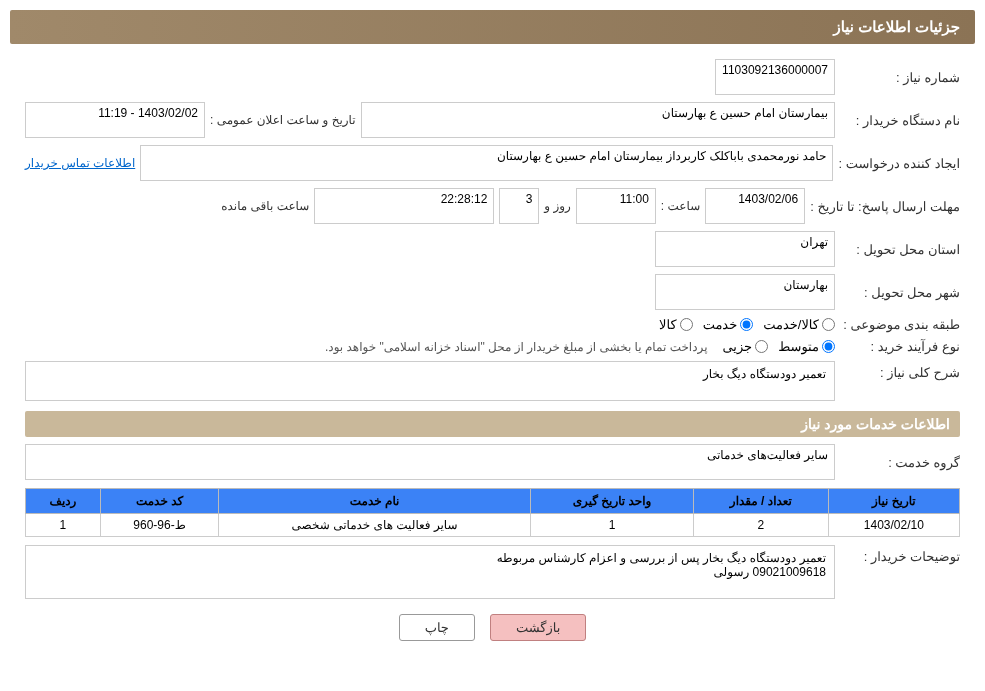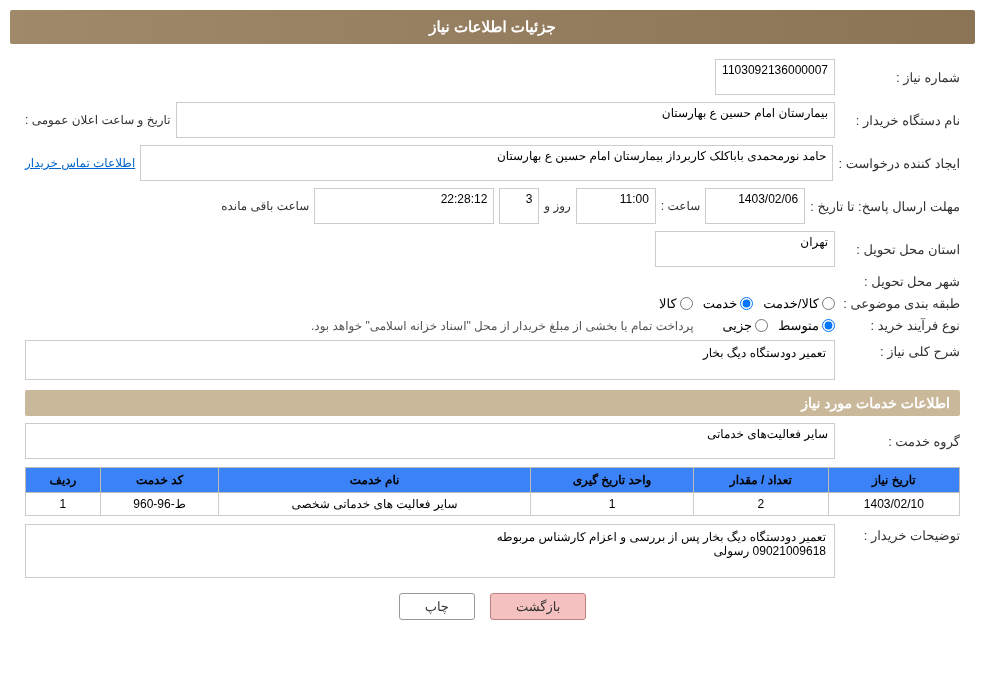--- a/index.html
+++ b/index.html
@@ -12,21 +12,21 @@
     .page-wrapper {
       width: 985px;
       min-height: 691px;
       background: #fff;
       margin: 0 auto;
       padding: 10px;
     }
     .header-bar {
       background: linear-gradient(to left, #8b7355, #a0896a);
       color: #fff;
-      text-align: center;
+      text-align: right;
       padding: 8px 15px;
       font-size: 15px;
       font-weight: bold;
       margin-bottom: 10px;
       border-radius: 2px;
     }
     .content-area {
       padding: 5px 15px;
     }
     .row {
@@ -163,20 +163,21 @@
 
     <div class="row">
       <span class="label">شماره نیاز :</span>
       <div class="field-box narrow">1103092136000007</div>
     </div>
 
     <div class="row">
       <span class="label">نام دستگاه خریدار :</span>
       <div class="field-box wide">بیمارستان امام حسین  ع  بهارستان</div>
       <span class="inline-label">تاریخ و ساعت اعلان عمومی :</span>
+      <div class="field-box medium">1403/02/02 - 11:19</div>
     </div>
 
     <div class="row">
       <span class="label">ایجاد کننده درخواست :</span>
       <div class="field-box wide">حامد نورمحمدی باباکلک کاربرداز بیمارستان امام حسین  ع  بهارستان</div>
       <span class="link-text">اطلاعات تماس خریدار</span>
     </div>
 
     <div class="row">
       <span class="label">مهلت ارسال پاسخ: تا تاریخ :</span>
@@ -189,20 +190,21 @@
       <span class="inline-label">ساعت باقی مانده</span>
     </div>
 
     <div class="row">
       <span class="label">استان محل تحویل :</span>
       <div class="field-box medium">تهران</div>
     </div>
 
     <div class="row">
       <span class="label">شهر محل تحویل :</span>
+      <div class="field-box medium">بهارستان</div>
     </div>
 
     <div class="row">
       <span class="label">طبقه بندی موضوعی :</span>
       <div class="radio-group">
         <div class="radio-item">
           <span>کالا</span>
           <input type="radio" name="tabaghe" style="">
         </div>
         <div class="radio-item">
@@ -221,21 +223,21 @@
       <div class="radio-group">
         <div class="radio-item">
           <span>جزیی</span>
           <input type="radio" name="noe" style="">
         </div>
         <div class="radio-item">
           <span>متوسط</span>
           <input type="radio" name="noe" checked="" style="">
         </div>
       </div>
-      <span class="notice-text" style="margin-right:24px; color:#555;">پرداخت تمام یا بخشی از مبلغ خریدار از محل "اسناد خزانه اسلامی" خواهد بود.</span>
+      <span class="notice-text" style="margin-right:10px; color:#555;">پرداخت تمام یا بخشی از مبلغ خریدار از محل "اسناد خزانه اسلامی" خواهد بود.</span>
     </div>
 
     <div class="row" style="align-items:flex-start;">
       <span class="label" style="padding-top:4px;">شرح کلی نیاز :</span>
       <textarea class="textarea-box" rows="2" style="flex: 1 1 0%;">تعمیر دودستگاه دیگ بخار</textarea>
     </div>
 
     <div class="section-title">اطلاعات خدمات مورد نیاز</div>
 
     <div class="row">

